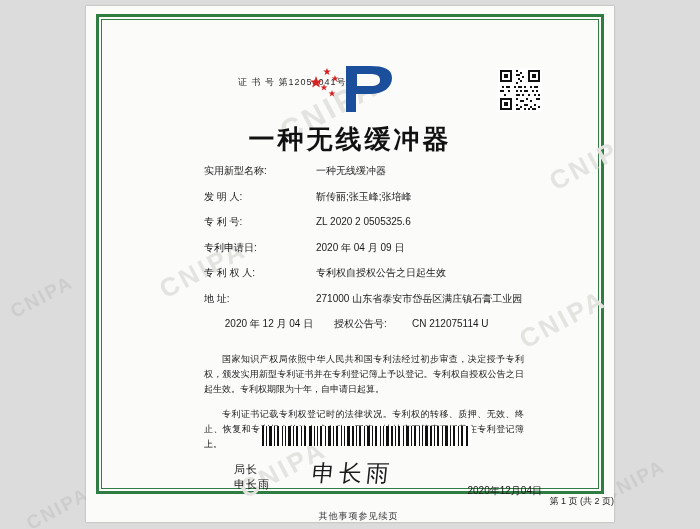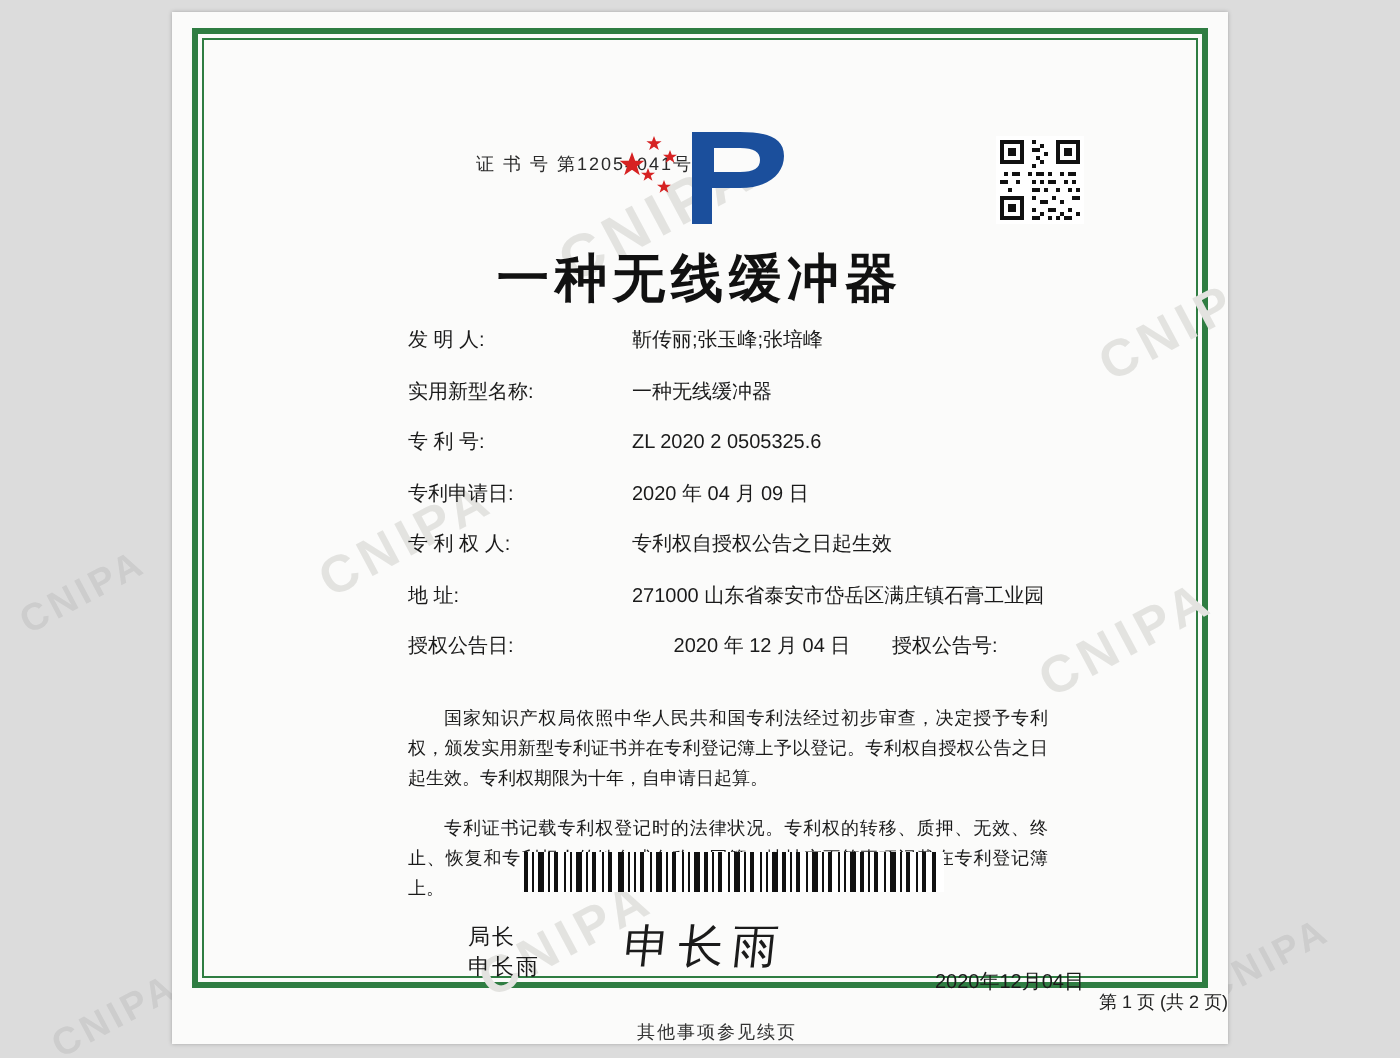--- a/index.html
+++ b/index.html
@@ -238,47 +238,47 @@
 
         <path d="M52 4 L52 50 L62 50 L62 32 L76 32 C90 32 98 25 98 16 C98 7 90 4 76 4 Z" fill="#1b4f9c"></path>
         <path d="M63 12 L76 12 C83 12 86 14 86 18 C86 22 83 24 76 24 L63 24 Z" fill="#fbfbfa"></path>
       </svg>
     </div>
 
     <div class="title">一种无线缓冲器</div>
 
     <div class="fields">
       <div class="row">
+        <div class="label">实用新型名称:</div>
+        <div class="value">一种无线缓冲器</div>
+      </div>
+      <div class="row">
         <div class="label">发 明 人:</div>
         <div class="value">靳传丽;张玉峰;张培峰</div>
       </div>
       <div class="row">
-        <div class="label">实用新型名称:</div>
-        <div class="value">一种无线缓冲器</div>
-      </div>
-      <div class="row">
         <div class="label">专 利 号:</div>
         <div class="value">ZL 2020 2 0505325.6</div>
       </div>
       <div class="row">
         <div class="label">专利申请日:</div>
         <div class="value">2020 年 04 月 09 日</div>
       </div>
       <div class="row">
         <div class="label">专 利 权 人:</div>
         <div class="value">专利权自授权公告之日起生效</div>
       </div>
       <div class="row">
         <div class="label">地        址:</div>
         <div class="value">271000 山东省泰安市岱岳区满庄镇石膏工业园</div>
       </div>
       <div class="row two">
-        <div class="label">授权公告日:</div>
         <div class="value" style="flex:none;width:130px;text-align:center;">2020 年 12 月 04 日</div>
         <div class="label" style="width:78px;">授权公告号:</div>
+        <div class="value">CN 212075114 U</div>
       </div>
     </div>
 
     <div class="para">
       <p>国家知识产权局依照中华人民共和国专利法经过初步审查，决定授予专利权，颁发实用新型专利证书并在专利登记簿上予以登记。专利权自授权公告之日起生效。专利权期限为十年，自申请日起算。</p>
       <p>专利证书记载专利权登记时的法律状况。专利权的转移、质押、无效、终止、恢复和专利权人的姓名或名称、国籍、地址变更等事项记载在专利登记簿上。</p>
     </div>
 
     <div class="barcode">
       <svg width="212" height="20" viewBox="0 0 212 20" shape-rendering="crispEdges">

